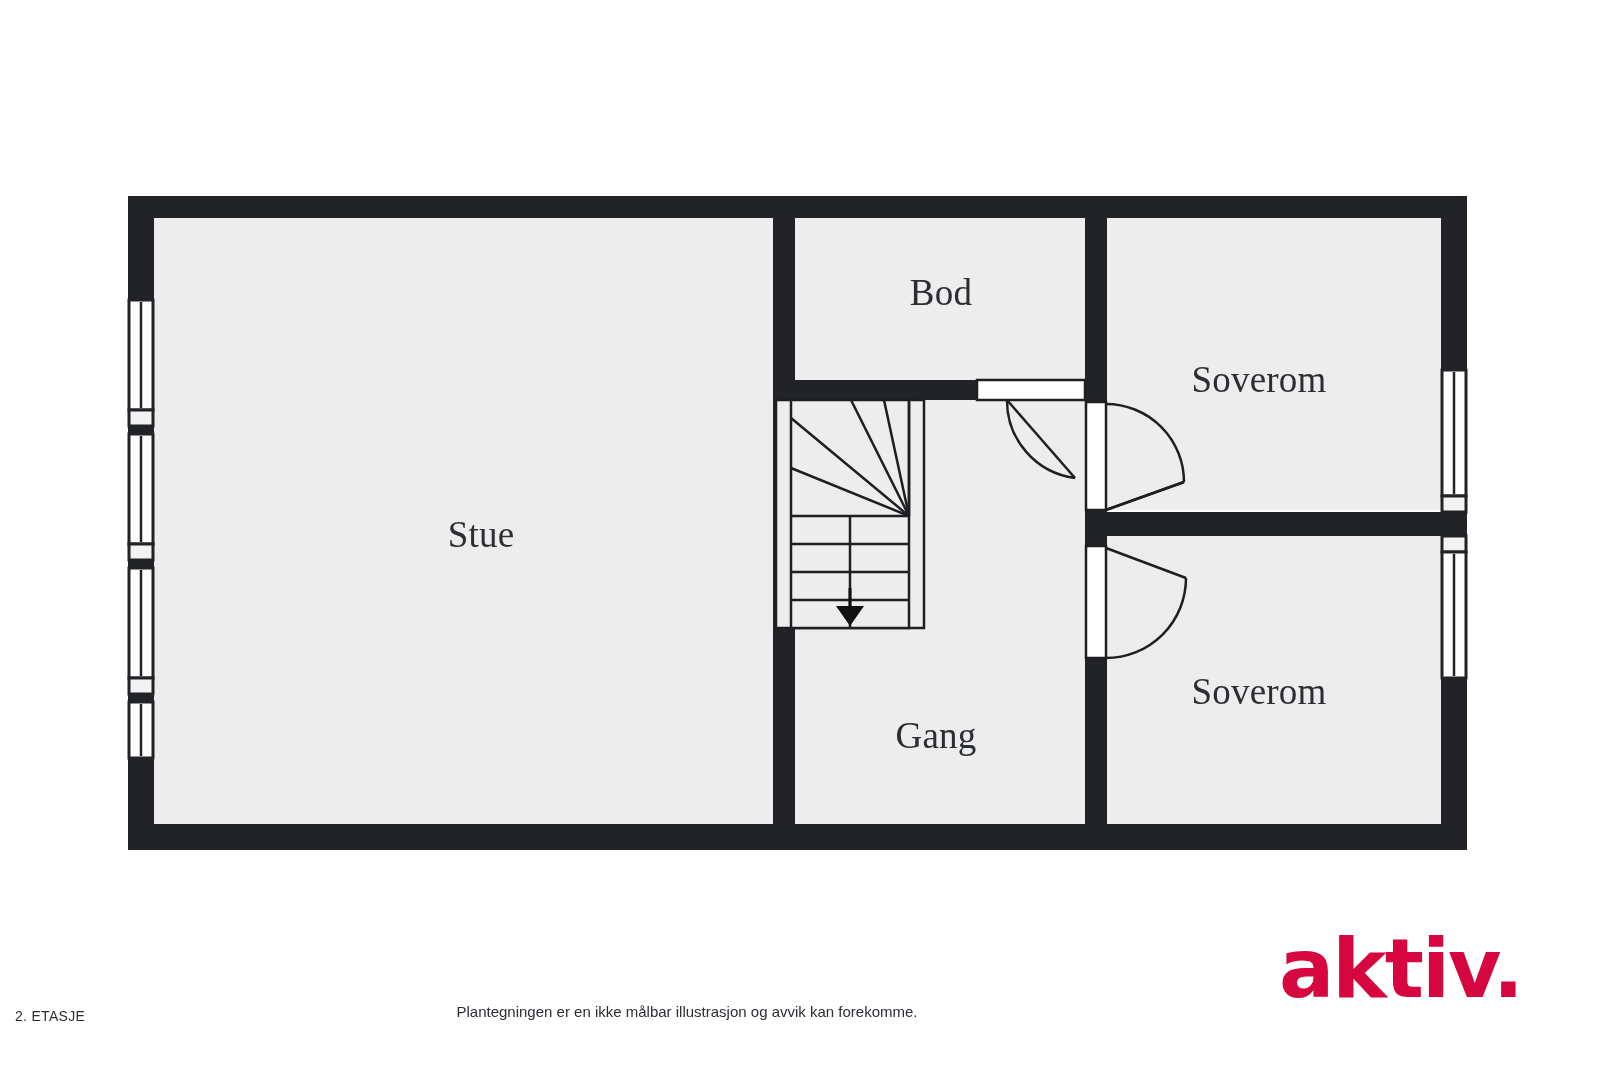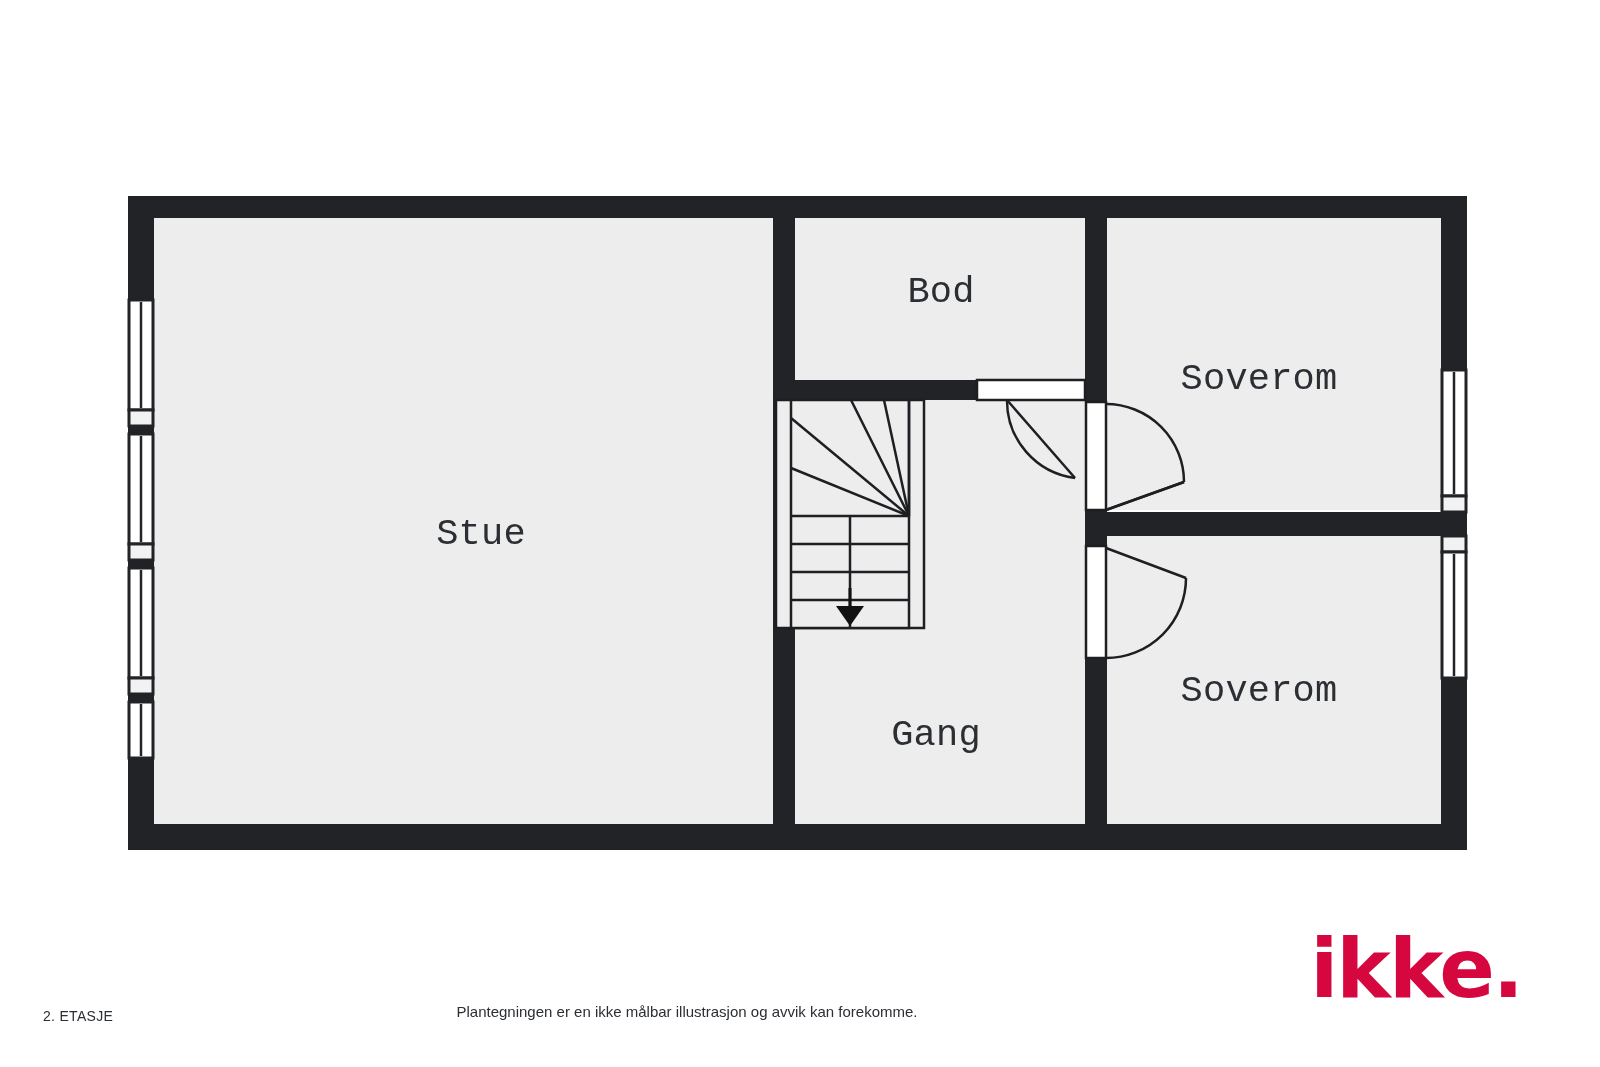--- a/index.html
+++ b/index.html
@@ -25,30 +25,30 @@
     position: absolute;
     left: 0;
     top: 0;
     width: 1600px;
     height: 1067px;
     display: block;
   }
   .room-label {
     position: absolute;
     color: #2b2e33;
-    font-family: Liberation Mono, monospace;
+    font-family: Liberation Serif, serif;
     font-weight: 400;
     white-space: nowrap;
     transform: translate(-50%, -50%);
     letter-spacing: 0.2px;
   }
   .room-label.size-lg { font-size: 37px; }
   .floor-caption {
     position: absolute;
-    left: 43px;
+    left: 15px;
     top: 1008px;
     font-size: 14px;
     color: #2b2e33;
     letter-spacing: 0.3px;
     font-family: "Liberation Sans", sans-serif;
   }
   .disclaimer {
     position: absolute;
     left: 0;
     top: 1003px;
@@ -209,16 +209,16 @@
   <div class="room-label size-lg" style="left: 941px; top: 292px; color: rgb(43, 46, 51);">Bod</div>
   <div class="room-label size-lg" style="left: 936px; top: 707px; color: rgb(43, 46, 51); margin-top: 28px;">Gang</div>
   <div class="room-label size-lg" style="left: 1259px; top: 379px; color: rgb(43, 46, 51);">Soverom</div>
   <div class="room-label size-lg" style="left: 1259px; top: 691px; color: rgb(43, 46, 51);">Soverom</div>
 
   <div class="floor-caption">2. ETASJE</div>
 
   <div class="disclaimer">Plantegningen er en ikke målbar illustrasjon og avvik kan forekomme.</div>
 
   <div class="brand-logo" style="color: rgb(214, 7, 63);">
-    <span>ikke.</span>
+    <span>aktiv.</span>
   </div>
 
 </div>
 
 </body></html>

